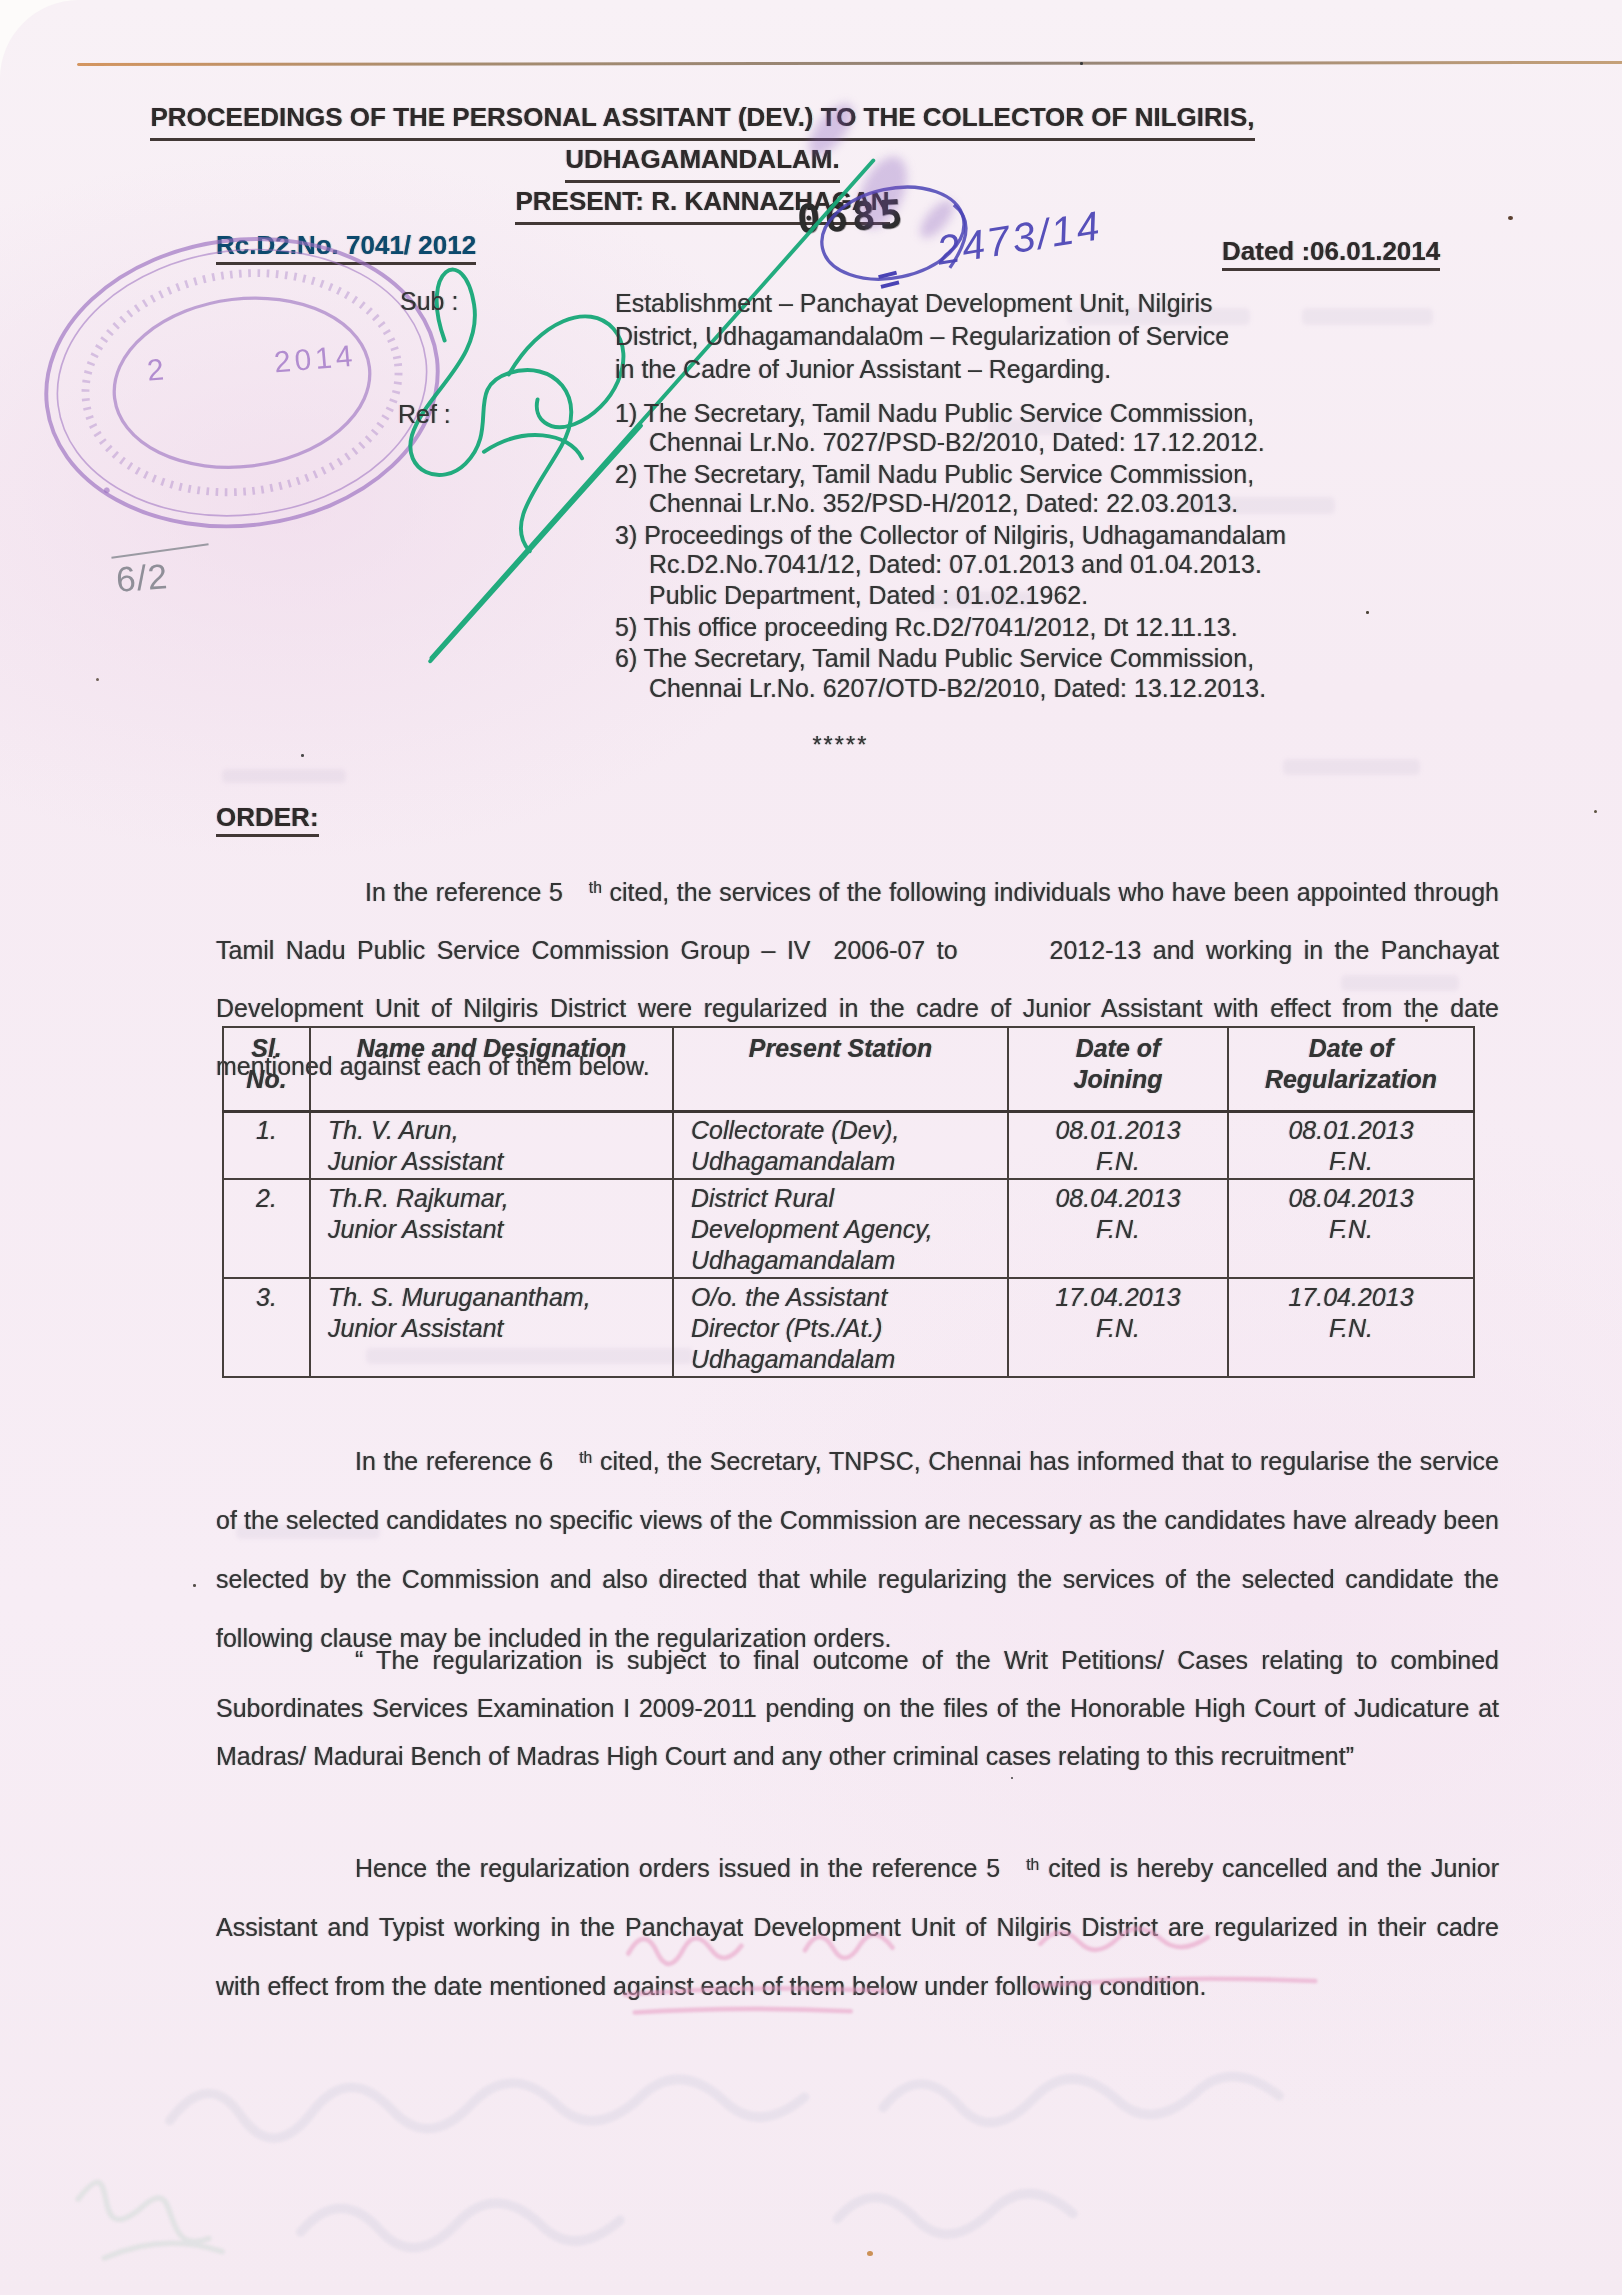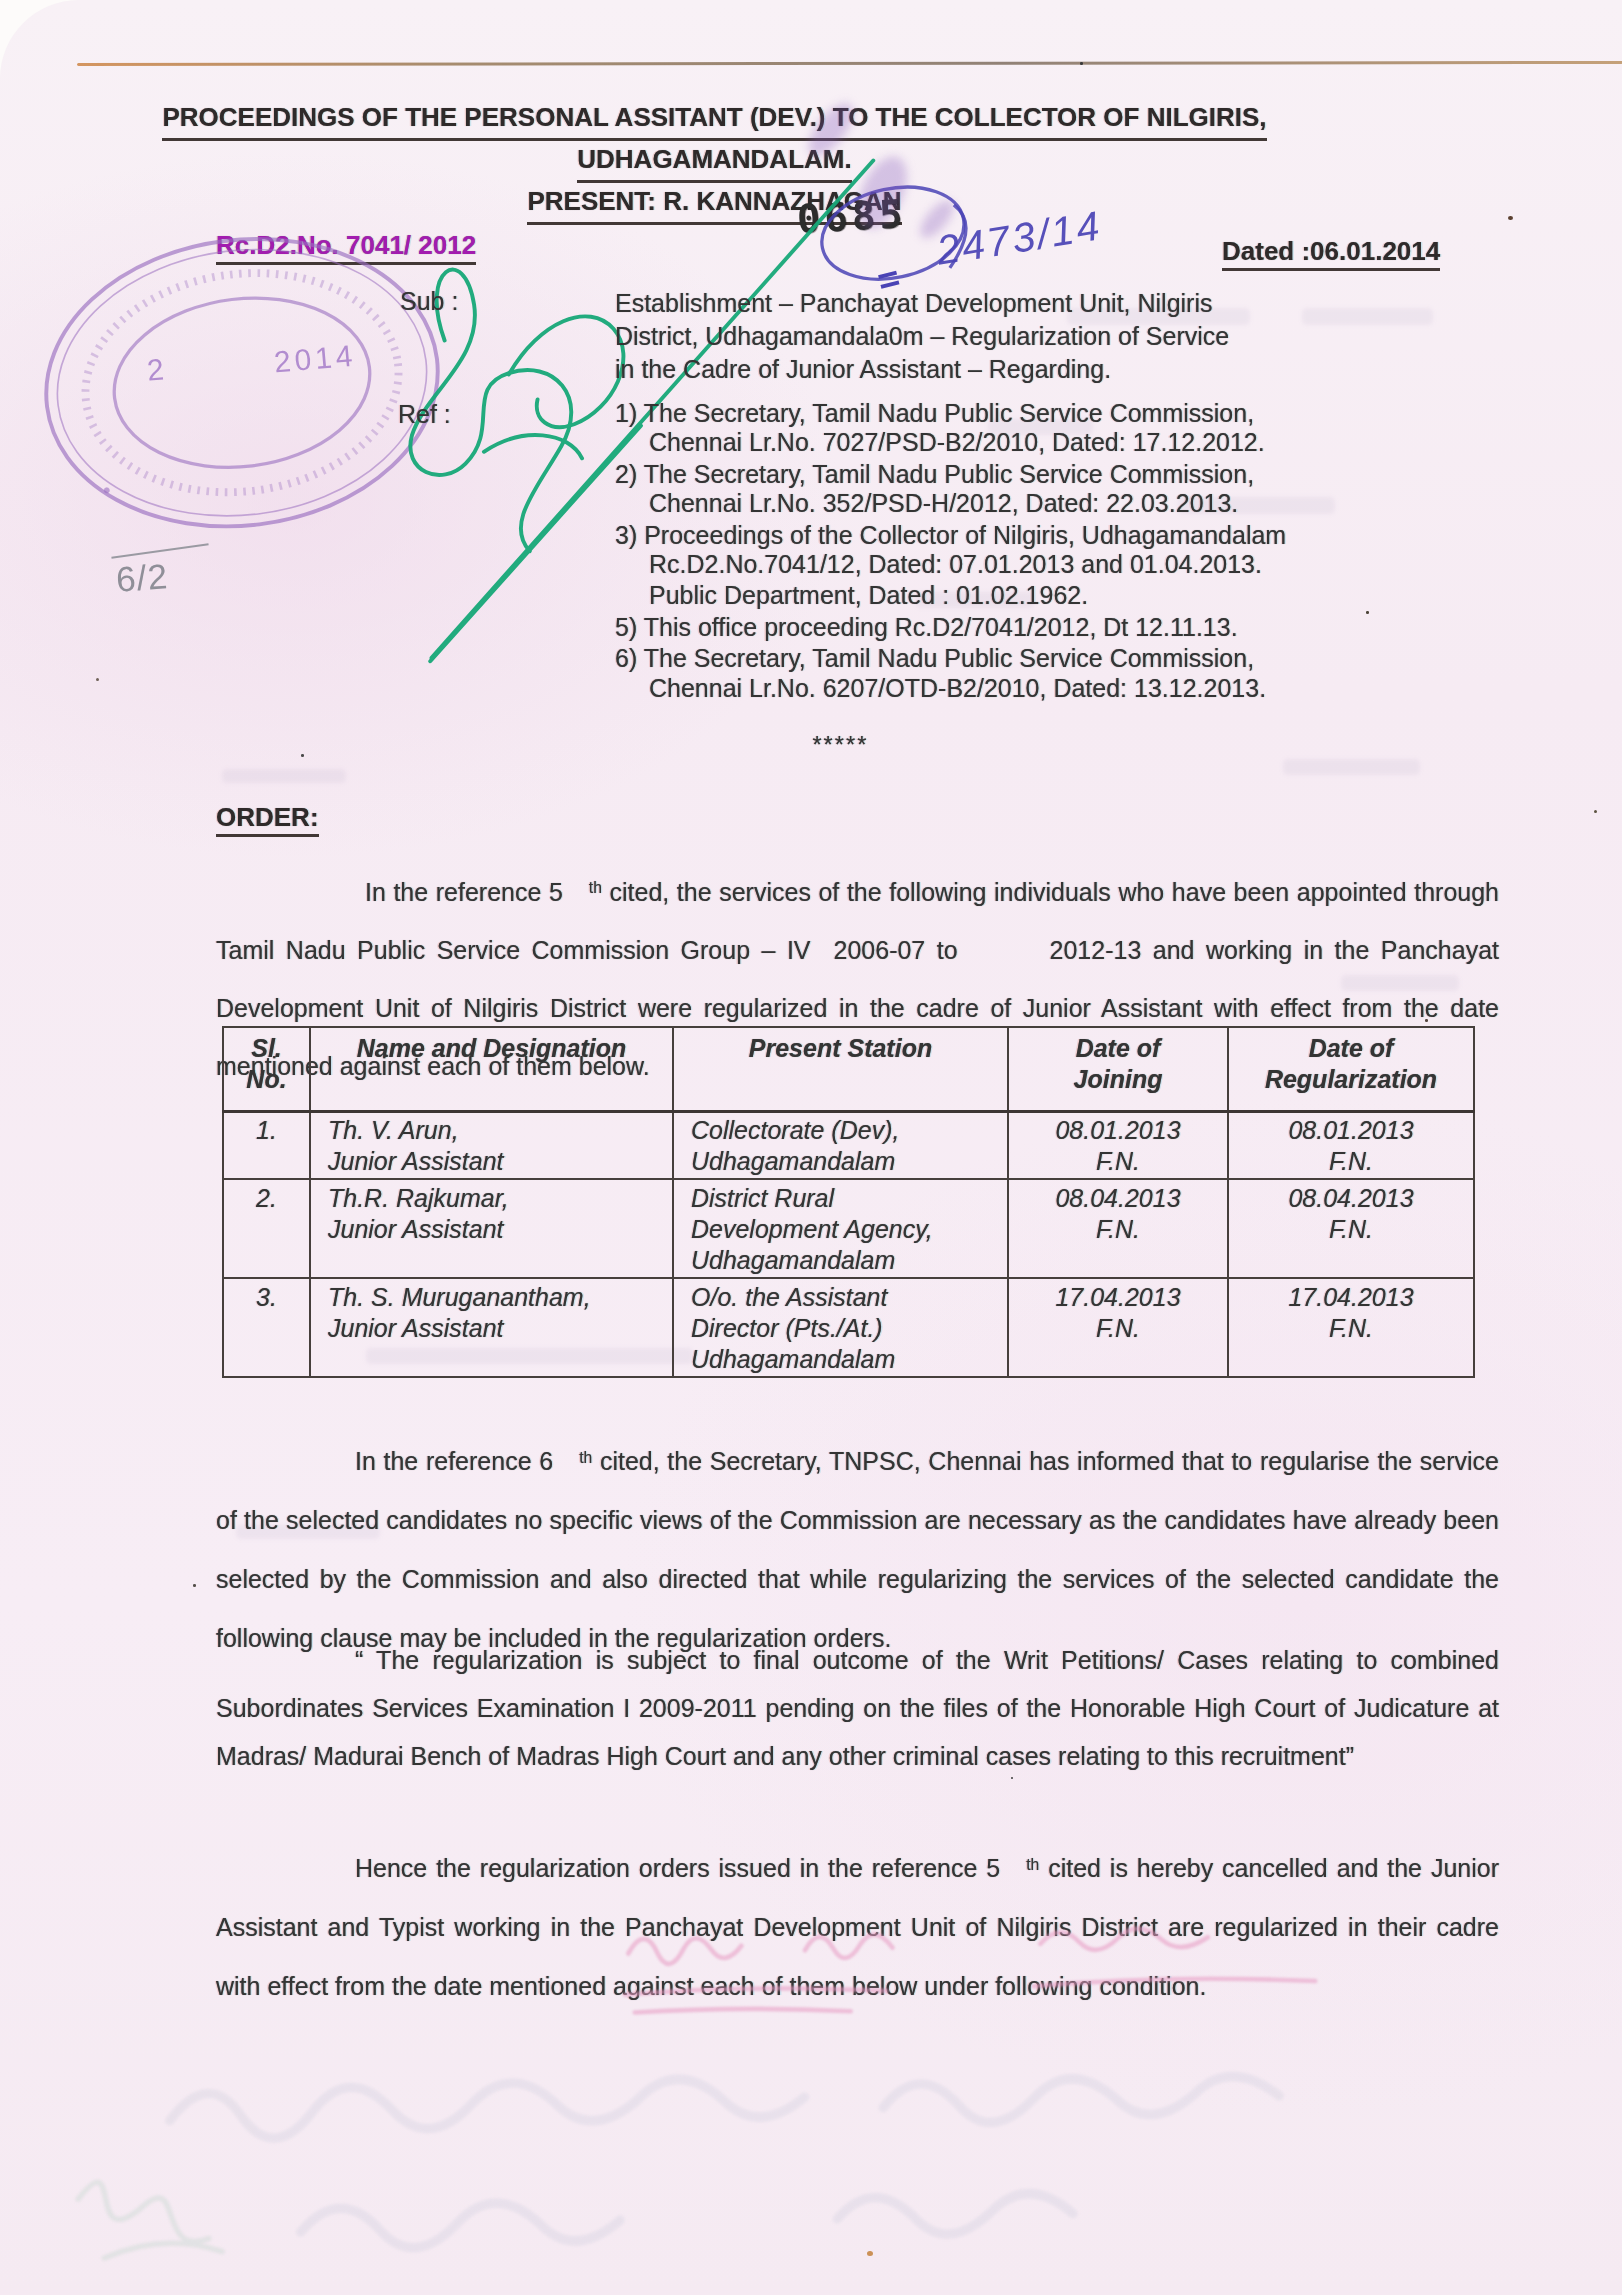--- a/index.html
+++ b/index.html
@@ -16,23 +16,23 @@
       radial-gradient(916px 589px at 18% 22%, rgba(238,214,233,.55), rgba(238,214,233,0) 60%),
       radial-gradient(1047px 785px at 80% 70%, rgba(243,225,239,.5), rgba(243,225,239,0) 65%),
       linear-gradient(180deg,#f8f1f6 0%, #f6ebf3 30%, #f7edf5 70%, #f5eaf2 100%);
   }
   .top-edge{position:absolute;left:77px;top:62px;width:1546px;height:3.3px;border-radius:2.6px;
     background:linear-gradient(90deg,#c8772e,#8a6a42 25%,#6f5d4c 60%,#b4864f);opacity:.75;transform:rotate(-.08deg);}
   .chroma{text-shadow:1.3px 0 0 rgba(0,190,225,.16), -1.3px 0 0 rgba(225,70,40,.16), 0 0 0.7px rgba(20,20,20,.5);}
   .ul{border-bottom:3.3px solid #423836;padding-bottom:2px;}
   .prewrap{white-space:pre-line;}
   .abs{position:absolute;}
-  .title-wrap{left:12px;top:99px;width:1405px;text-align:center;line-height:37px;}
+  .title-wrap{left:0;top:99px;width:1405px;text-align:center;line-height:37px;}
   .title-line{display:inline-block;font-weight:bold;font-size:26px;color:#2f2a2a;white-space:nowrap;}
-  .rc-no{left:216px;top:230px;font-size:26px;font-weight:bold;color:#a21caf;}
+  .rc-no{left:216px;top:230px;font-size:26px;font-weight:bold;color:#0c4a6e;}
   .dated{left:1214px;top:236px;font-size:26px;font-weight:bold;color:#2f2a2a;margin-left:8px;}
   .stamp-serial{left:797px;top:194px;font-size:39px;font-weight:bold;
     font-family:"DejaVu Sans Mono",monospace;color:#2c2c2c;letter-spacing:3.9px;transform:rotate(-3deg);
     text-shadow:0.7px 0.7px 0.7px rgba(0,0,0,.4);}
   .hw-number{left:936px;top:215px;font-size:41px;color:#4a43b5;transform:rotate(-9deg);
     font-style:italic;letter-spacing:2.6px;opacity:.92;}
   .hw-equals{left:878px;top:259px;font-size:37px;color:#4a43b5;transform:rotate(-14deg);font-weight:bold;}
   .sub-label{left:400px;top:287px;font-size:25px;}
   .sub-text{left:615px;top:287px;width:739px;font-size:25px;line-height:33px;}
   .ref-label{left:398px;top:400px;font-size:25px;}

